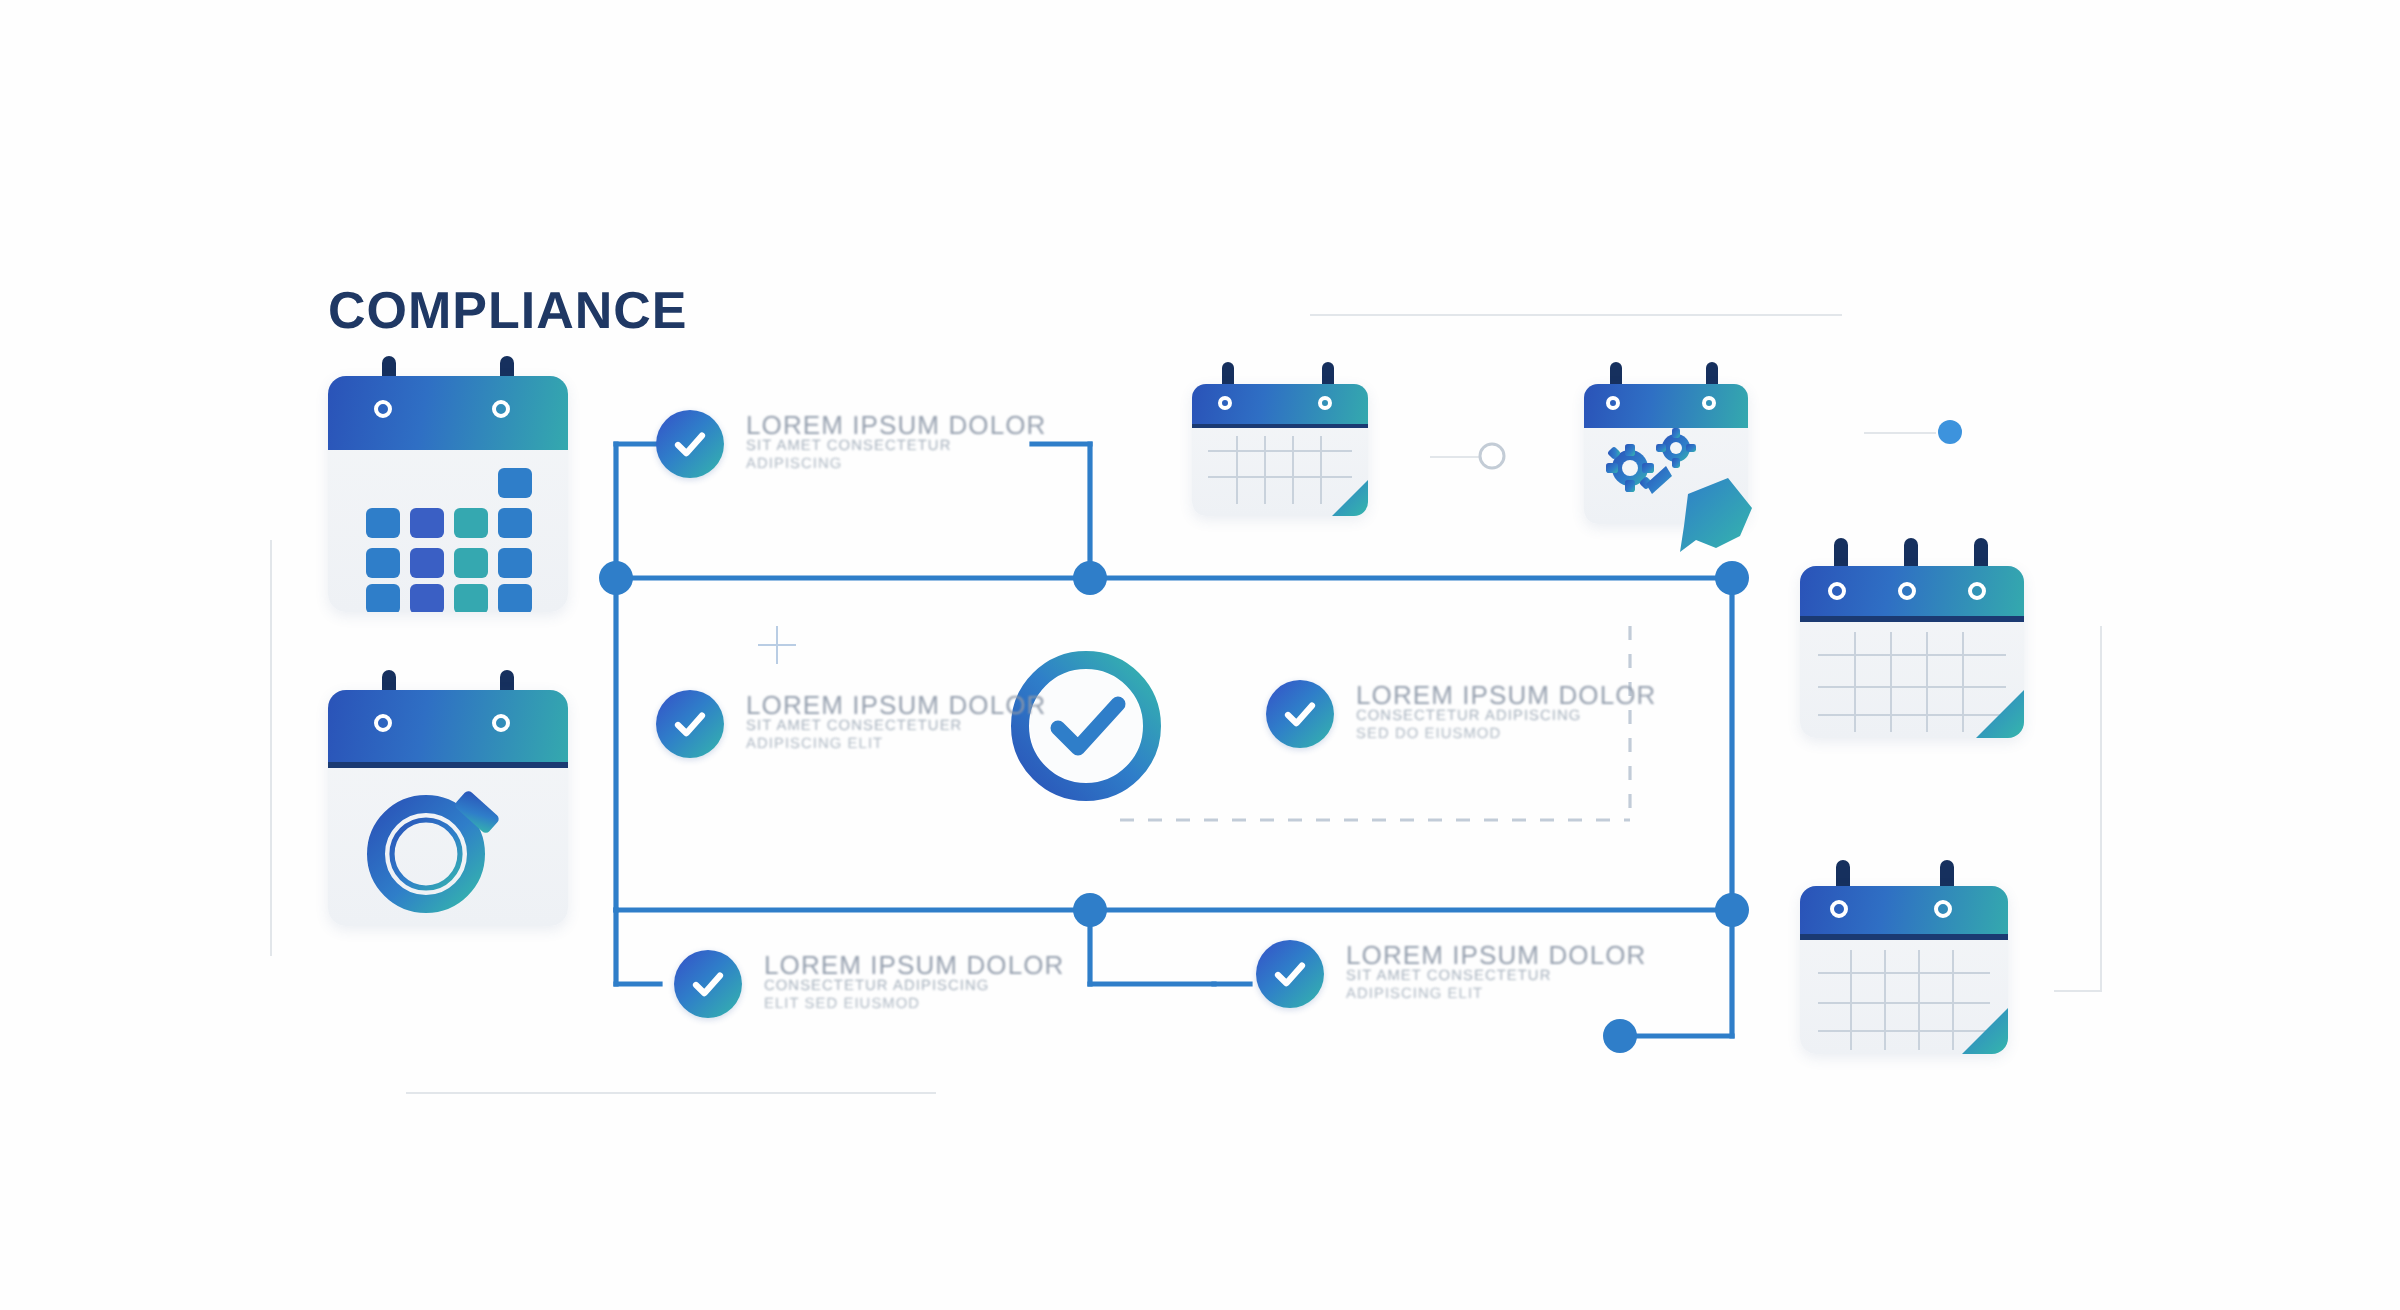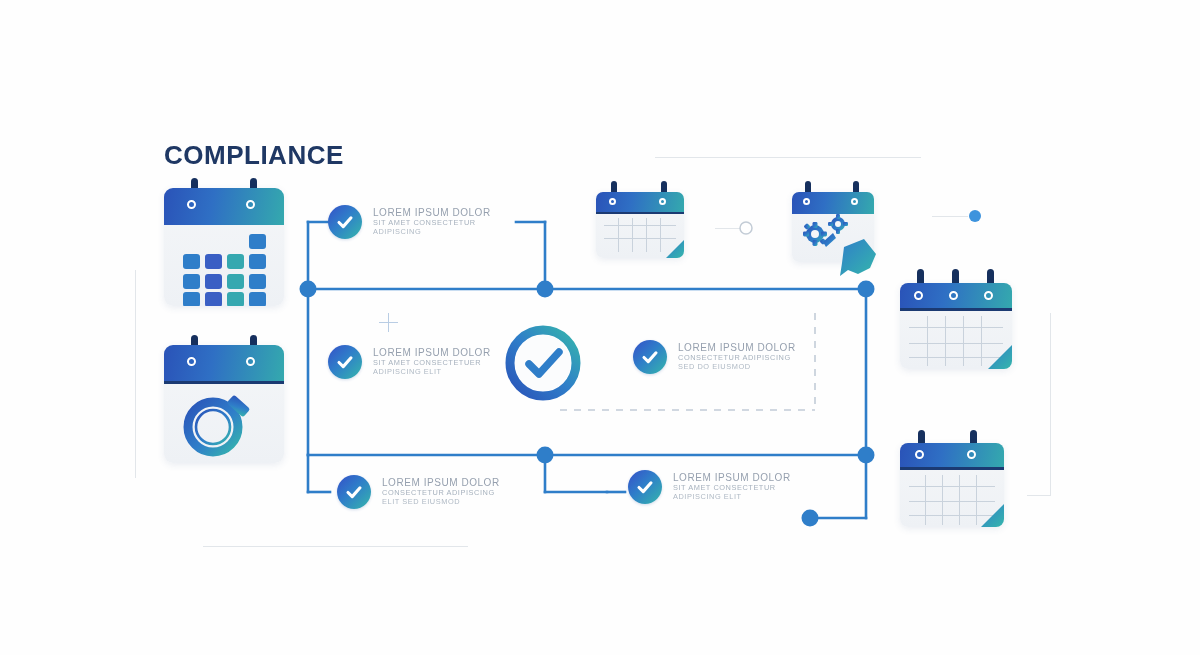--- a/index.html
+++ b/index.html
@@ -38,21 +38,21 @@
     display:block;
     font-size:7.4px;
     letter-spacing:0.55px;
     color:#9aa6b4;
     line-height:9.6px;
     white-space:nowrap;
     filter:blur(0.55px);
     opacity:.92;
     text-transform:uppercase;
   }
-  .check-text .tline.l1 { color:#8d98a8; font-size:10px; }
+  .check-text .tline.l1 { color:#8d98a8; font-size:13px; }
   .check-text .tline.l2 { color:#9fabb8; }
   .check-text .tline.l3 { color:#a8b3bf; }
 
   
   #hero-check { position:absolute; left:505px; top:325px; width:76px; height:76px; }
 
   
   .calendar { position:absolute; }
   .cal-body {
     position:absolute; inset:0;

